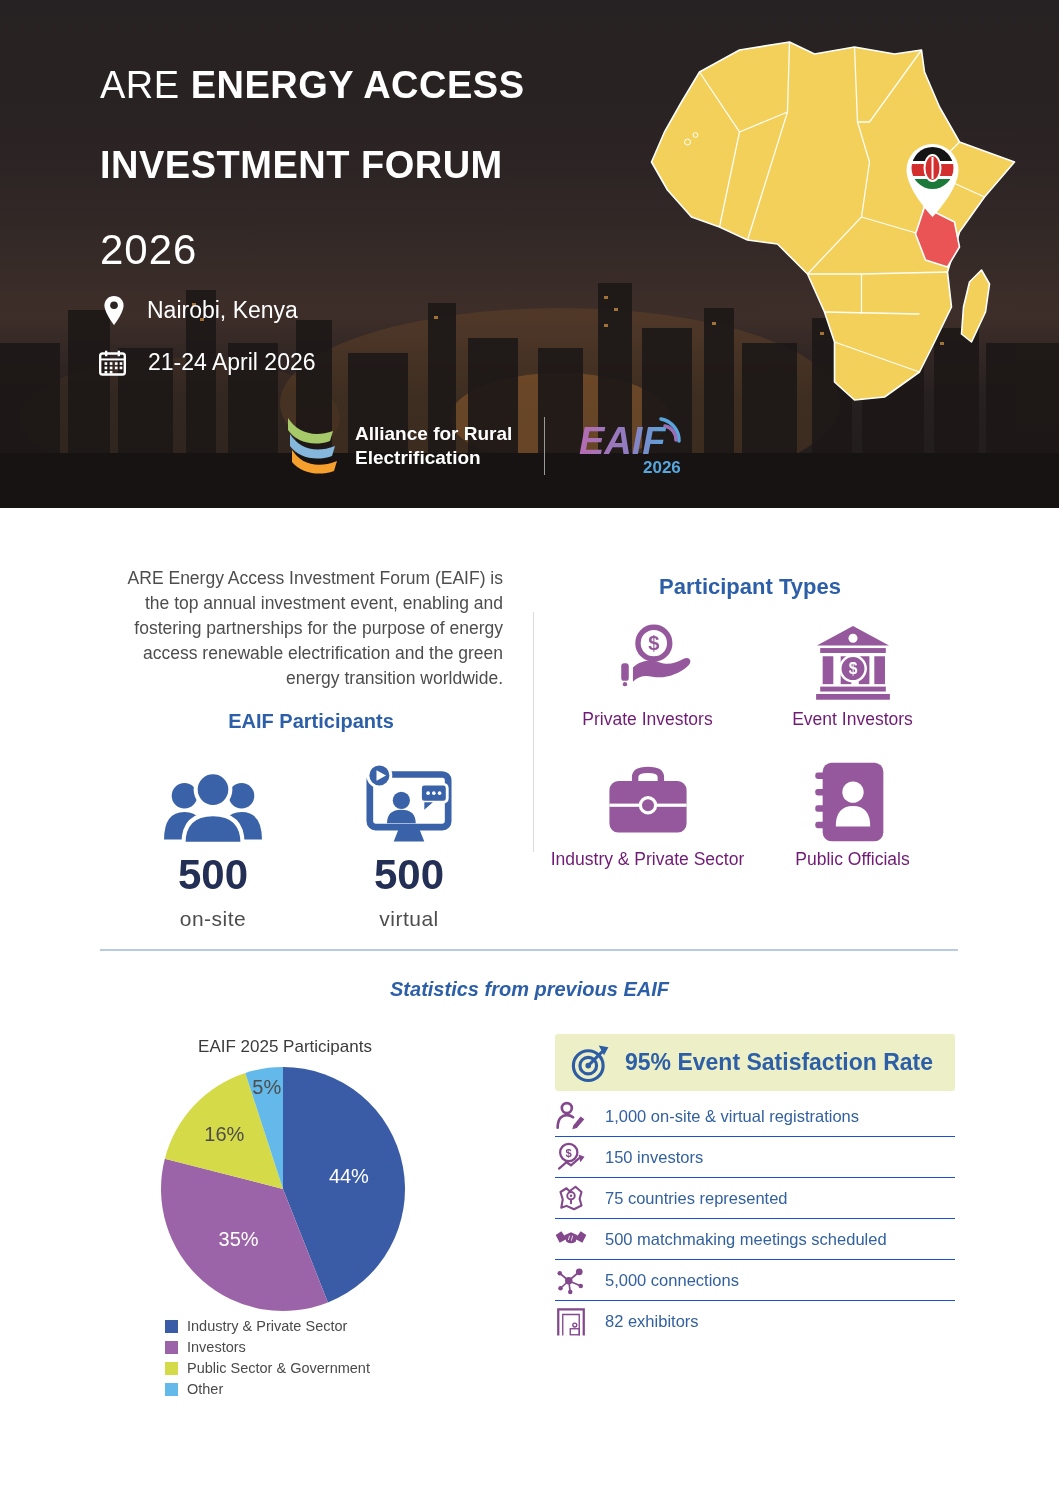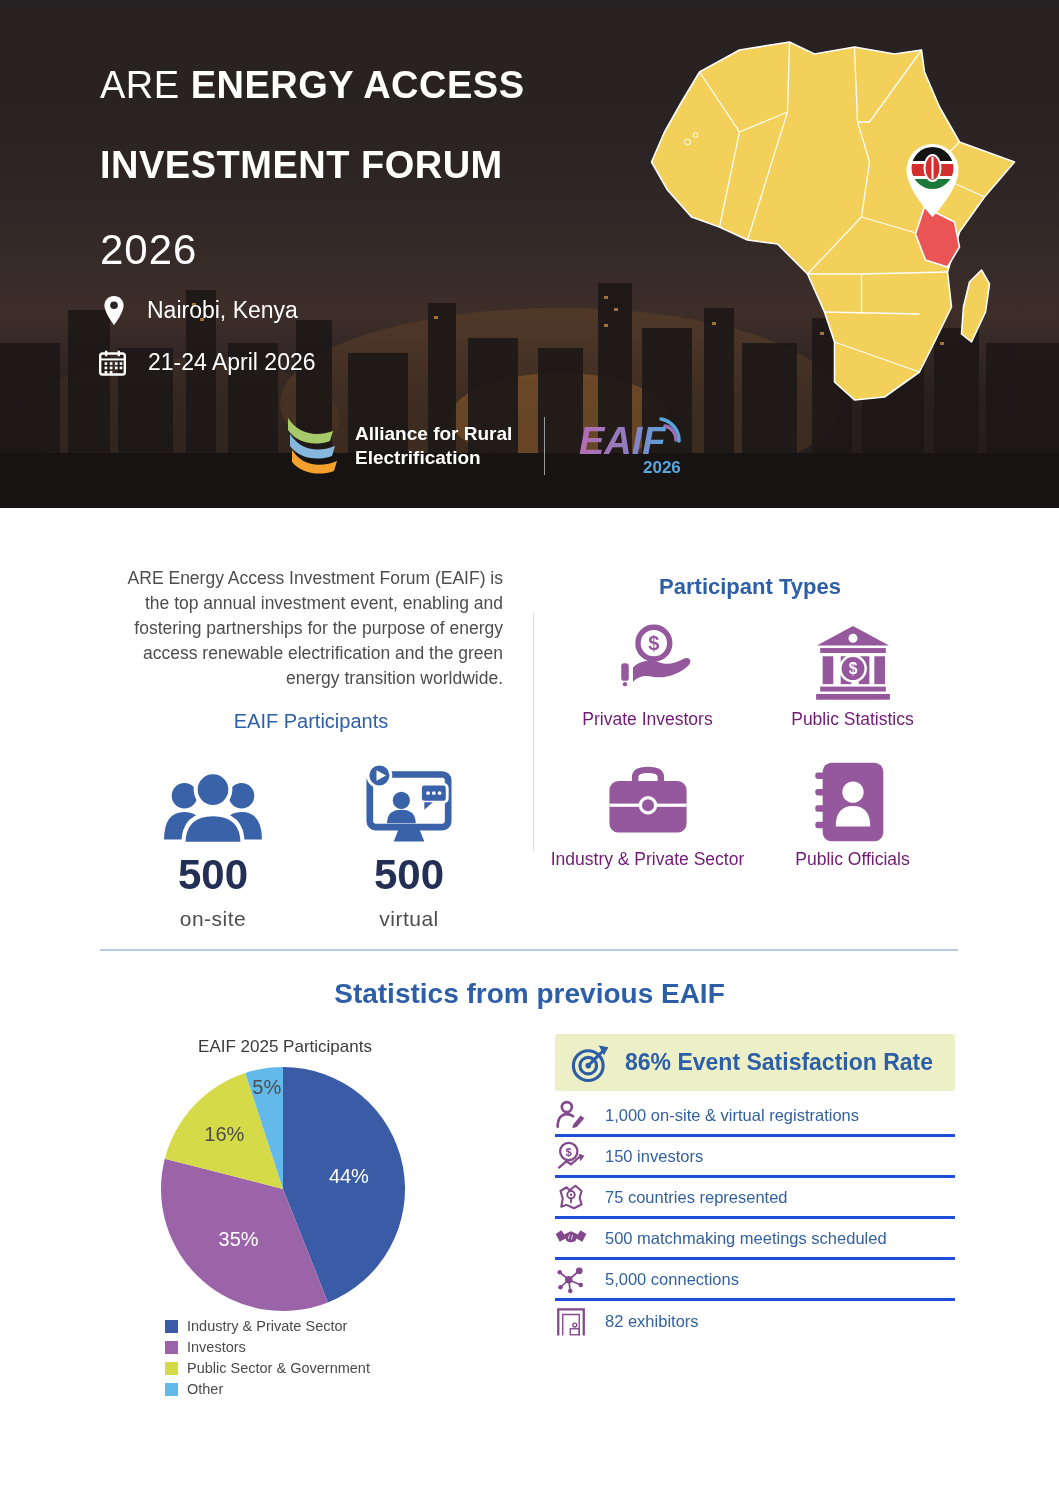--- a/index.html
+++ b/index.html
@@ -19,47 +19,47 @@
   .info-row { position:absolute; display:flex; align-items:center; gap:22px; color:#fff; font-size:23px; }
   .info-row.loc { left:103px; top:295px; }
   .info-row.date { left:99px; top:349px; }
   .logos { position:absolute; left:283px; top:414px; display:flex; align-items:center; gap:16px; }
   .are-name { color:#fff; font-weight:bold; font-size:19px; line-height:1.25; }
   .logo-divider { width:1px; height:58px; background:#9a9a9a; margin:0 16px; }
   .africa-wrap { position:absolute; left:622px; top:12px; width:415px; height:400px; z-index:1; }
 
   
   .intro-text { position:absolute; left:115px; top:566px; width:388px; font-size:17.5px; line-height:1.43; color:#4d4d4d;text-align:right; }
-  .eaif-participants-h { position:absolute; left:115px; top:710px; width:392px; text-align:center; font-size:20px; font-weight:normal; color:#2d5fa8; }
+  .eaif-participants-h { position:absolute; left:115px; top:710px; width:392px; text-align:center; font-size:20px; font-weight:bold; color:#2d5fa8; }
   .figures { position:absolute; left:115px; top:758px; width:392px; display:flex; justify-content:space-around; }
   .figure { text-align:center; width:160px; }
   .figure .fig-icon { height:92px; display:flex; align-items:flex-end; justify-content:center; }
   .figure .fig-value { font-size:42px; font-weight:bold; color:#232f55; margin-top:1px; }
   .figure .fig-label { font-size:21px; color:#4d4d4d; margin-top:8px; letter-spacing:.5px; }
   .vdivider { position:absolute; left:533px; top:612px; width:1px; height:240px; background:#dcdcdc; }
 
   .ptypes-h { position:absolute; left:545px; top:574px; width:410px; text-align:center; font-size:22px; font-weight:bold; color:#2d5fa8; }
   .ptype-grid { position:absolute; left:545px; top:616px; width:410px; display:grid; grid-template-columns:1fr 1fr; row-gap:24px; }
   .ptype { text-align:center; }
   .ptype-icon { height:92px; display:flex; align-items:center; justify-content:center; }
   .ptype-label { font-size:17.5px; color:#701a75; margin-top:0; line-height:1.35; }
 
   .section-divider { position:absolute; left:100px; top:949px; width:858px; height:2px; background:#b9cbe2; }
-  .stats-h { position:absolute; left:0; top:978px; width:1059px; text-align:center; font-size:28px; font-weight:bold; color:#2d5fa8; }
+  .stats-h { position:absolute; left:0; top:978px; width:1059px; text-align:center; font-size:20px; font-weight:bold; color:#2d5fa8;font-style:italic; }
 
   .pie-title { position:absolute; left:150px; top:1037px; width:270px; text-align:center; font-size:17px; color:#3b3b3b; }
   .pie-wrap { position:absolute; left:158px; top:1064px; width:250px; height:250px; }
   .legend { position:absolute; left:165px; top:1318px; list-style:none; }
   .legend li { display:flex; align-items:center; gap:9px; margin-bottom:5px; font-size:14.5px; color:#4a4a4a; }
   .swatch { width:13px; height:13px; display:inline-block; flex:0 0 13px; }
 
   .satisfaction { position:absolute; left:555px; top:1034px; width:400px; height:57px; background:#edf0c6; border-radius:3px; display:flex; align-items:center; gap:14px; padding:0 14px; }
   .satisfaction-text { font-size:23px; font-weight:bold; color:#2d5fa8; }
   .stat-list { position:absolute; left:555px; top:1096px; width:400px; list-style:none; }
-  .stat-row { display:flex; align-items:center; gap:18px; height:41px; border-bottom:3px solid #1d4ed8; }
+  .stat-row { display:flex; align-items:center; gap:18px; height:41px; border-bottom:1px solid #1d4ed8; }
   .stat-row:last-child { border-bottom:none; }
   .stat-icon { width:32px; display:flex; justify-content:center; flex:0 0 32px; }
   .stat-text { font-size:16.5px; color:#33619f; }
 </style>
 </head>
 <body>
 
 <div class="canvas">
 
   <header class="hero">
@@ -278,21 +278,21 @@
             <rect x="76" y="39" width="13" height="34"></rect>
             <rect x="10" y="76" width="80" height="6"></rect>
             <rect x="5" y="85" width="90" height="7"></rect>
           </g>
           <circle cx="50" cy="17" r="5.5" fill="#2a2524" opacity="0"></circle>
             <circle cx="50" cy="17" r="5.5" fill="#ffffff"></circle>
           <circle cx="50" cy="54" r="15.5" fill="#95589c" stroke="#ffffff" stroke-width="3"></circle>
           <text x="50" y="61" text-anchor="middle" font-family="Liberation Sans, sans-serif" font-size="19" font-weight="bold" fill="#ffffff">$</text>
         </svg>
       </div>
-      <div class="ptype-label">Public Statistics</div>
+      <div class="ptype-label">Event Investors</div>
     </div>
     <div class="ptype">
       <div class="ptype-icon">
         <svg width="90" height="76" viewBox="0 0 112 92">
           <path d="M40 22 L40 15 Q40 6 56 6 Q72 6 72 15 L72 22" fill="none" stroke="#95589c" stroke-width="8"></path>
           <rect x="8" y="20" width="96" height="64" rx="11" fill="#95589c"></rect>
           <rect x="8" y="48" width="96" height="4" fill="#ffffff"></rect>
           <circle cx="56" cy="50" r="9.5" fill="#95589c" stroke="#ffffff" stroke-width="4"></circle>
         </svg>
       </div>
@@ -352,21 +352,21 @@
   </ul>
 
   <div class="satisfaction">
     <svg width="42" height="42" viewBox="0 0 48 48">
       <circle cx="22" cy="27" r="17" fill="none" stroke="#2d5da5" stroke-width="3.6"></circle>
       <circle cx="22" cy="27" r="9.5" fill="none" stroke="#2d5da5" stroke-width="3.6"></circle>
       <circle cx="22" cy="27" r="3.2" fill="#2d5da5"></circle>
       <line x1="22" y1="27" x2="38" y2="11" stroke="#2d5da5" stroke-width="3.4" stroke-linecap="round"></line>
       <path d="M34 4 L45 6 L40 15 Z" fill="#2d5da5"></path>
     </svg>
-    <span class="satisfaction-text">86% Event Satisfaction Rate</span>
+    <span class="satisfaction-text">95% Event Satisfaction Rate</span>
   </div>
 
   <ul class="stat-list">
     <li class="stat-row">
       <span class="stat-icon">
         <svg width="30" height="30" viewBox="0 0 36 36">
           <circle cx="13" cy="8.5" r="6" fill="none" stroke="#83488c" stroke-width="3.2"></circle>
           <path d="M2 32 C2 20 8 17 13 17 C16 17 18.5 18 20.5 19.5" fill="none" stroke="#83488c" stroke-width="3.2" stroke-linecap="round"></path>
           <path d="M21 29 L29.5 18.5 L34 21.8 L25 32.5 L19.5 33.8 Z" fill="#83488c"></path>
         </svg>

